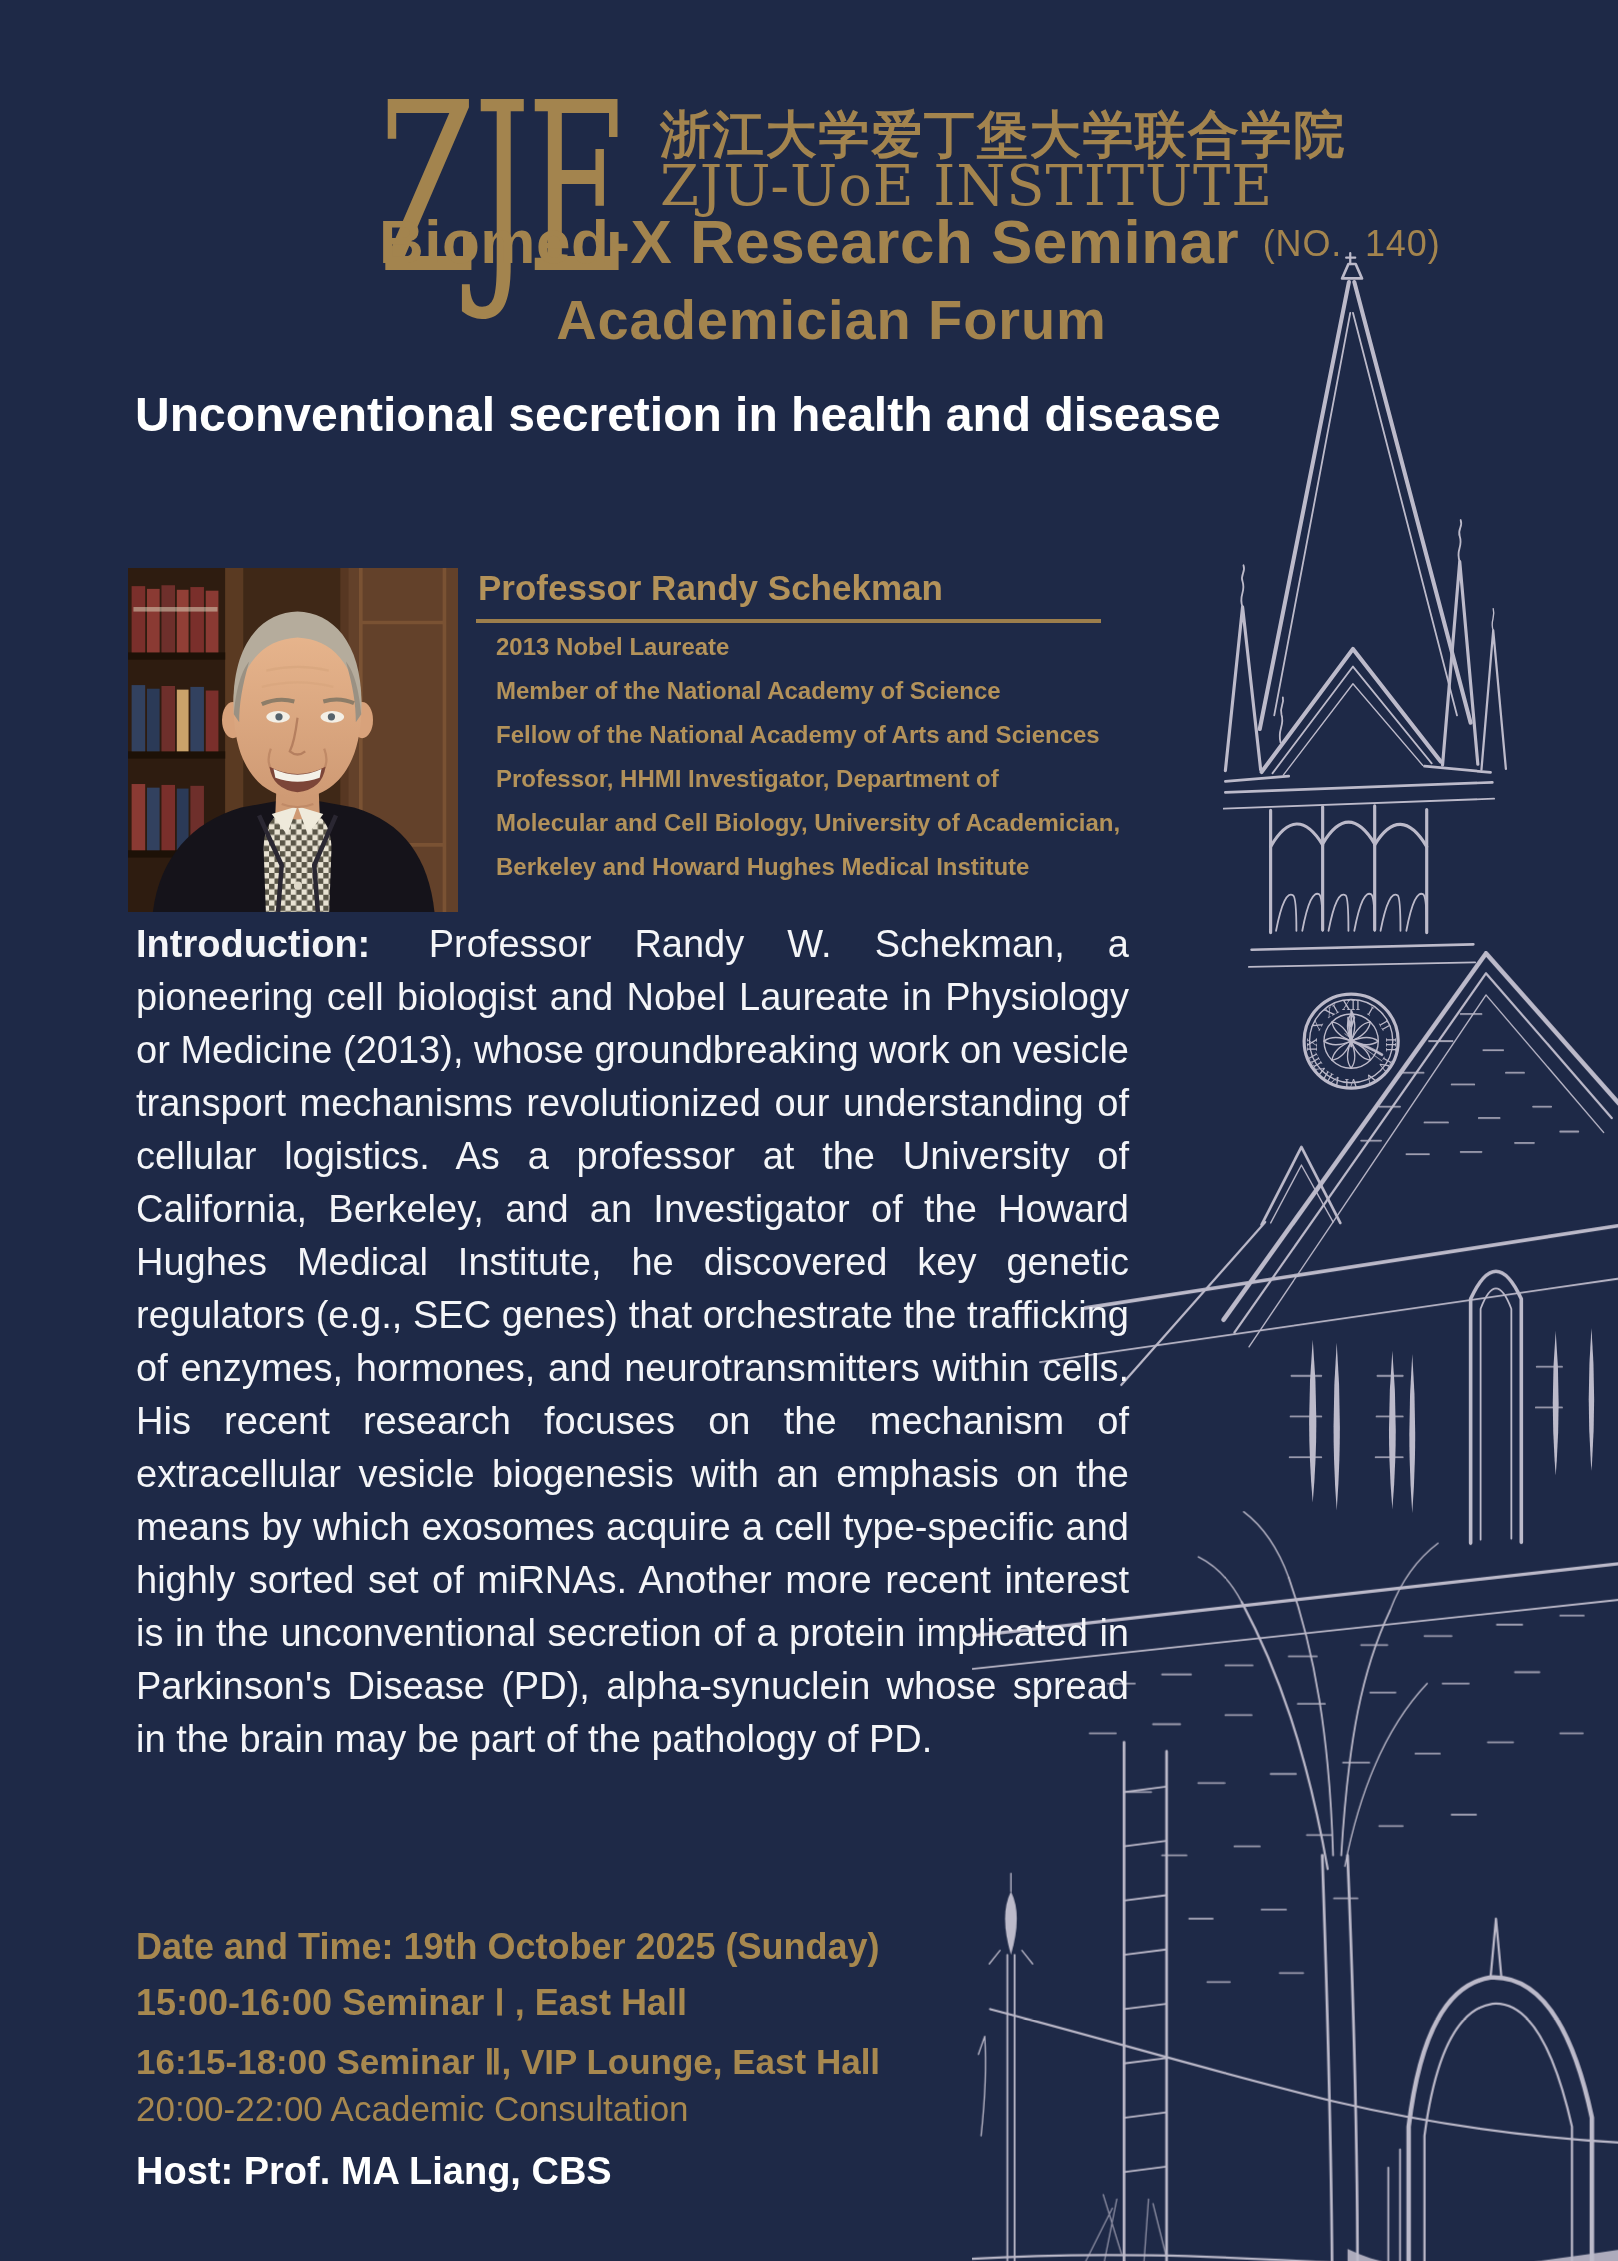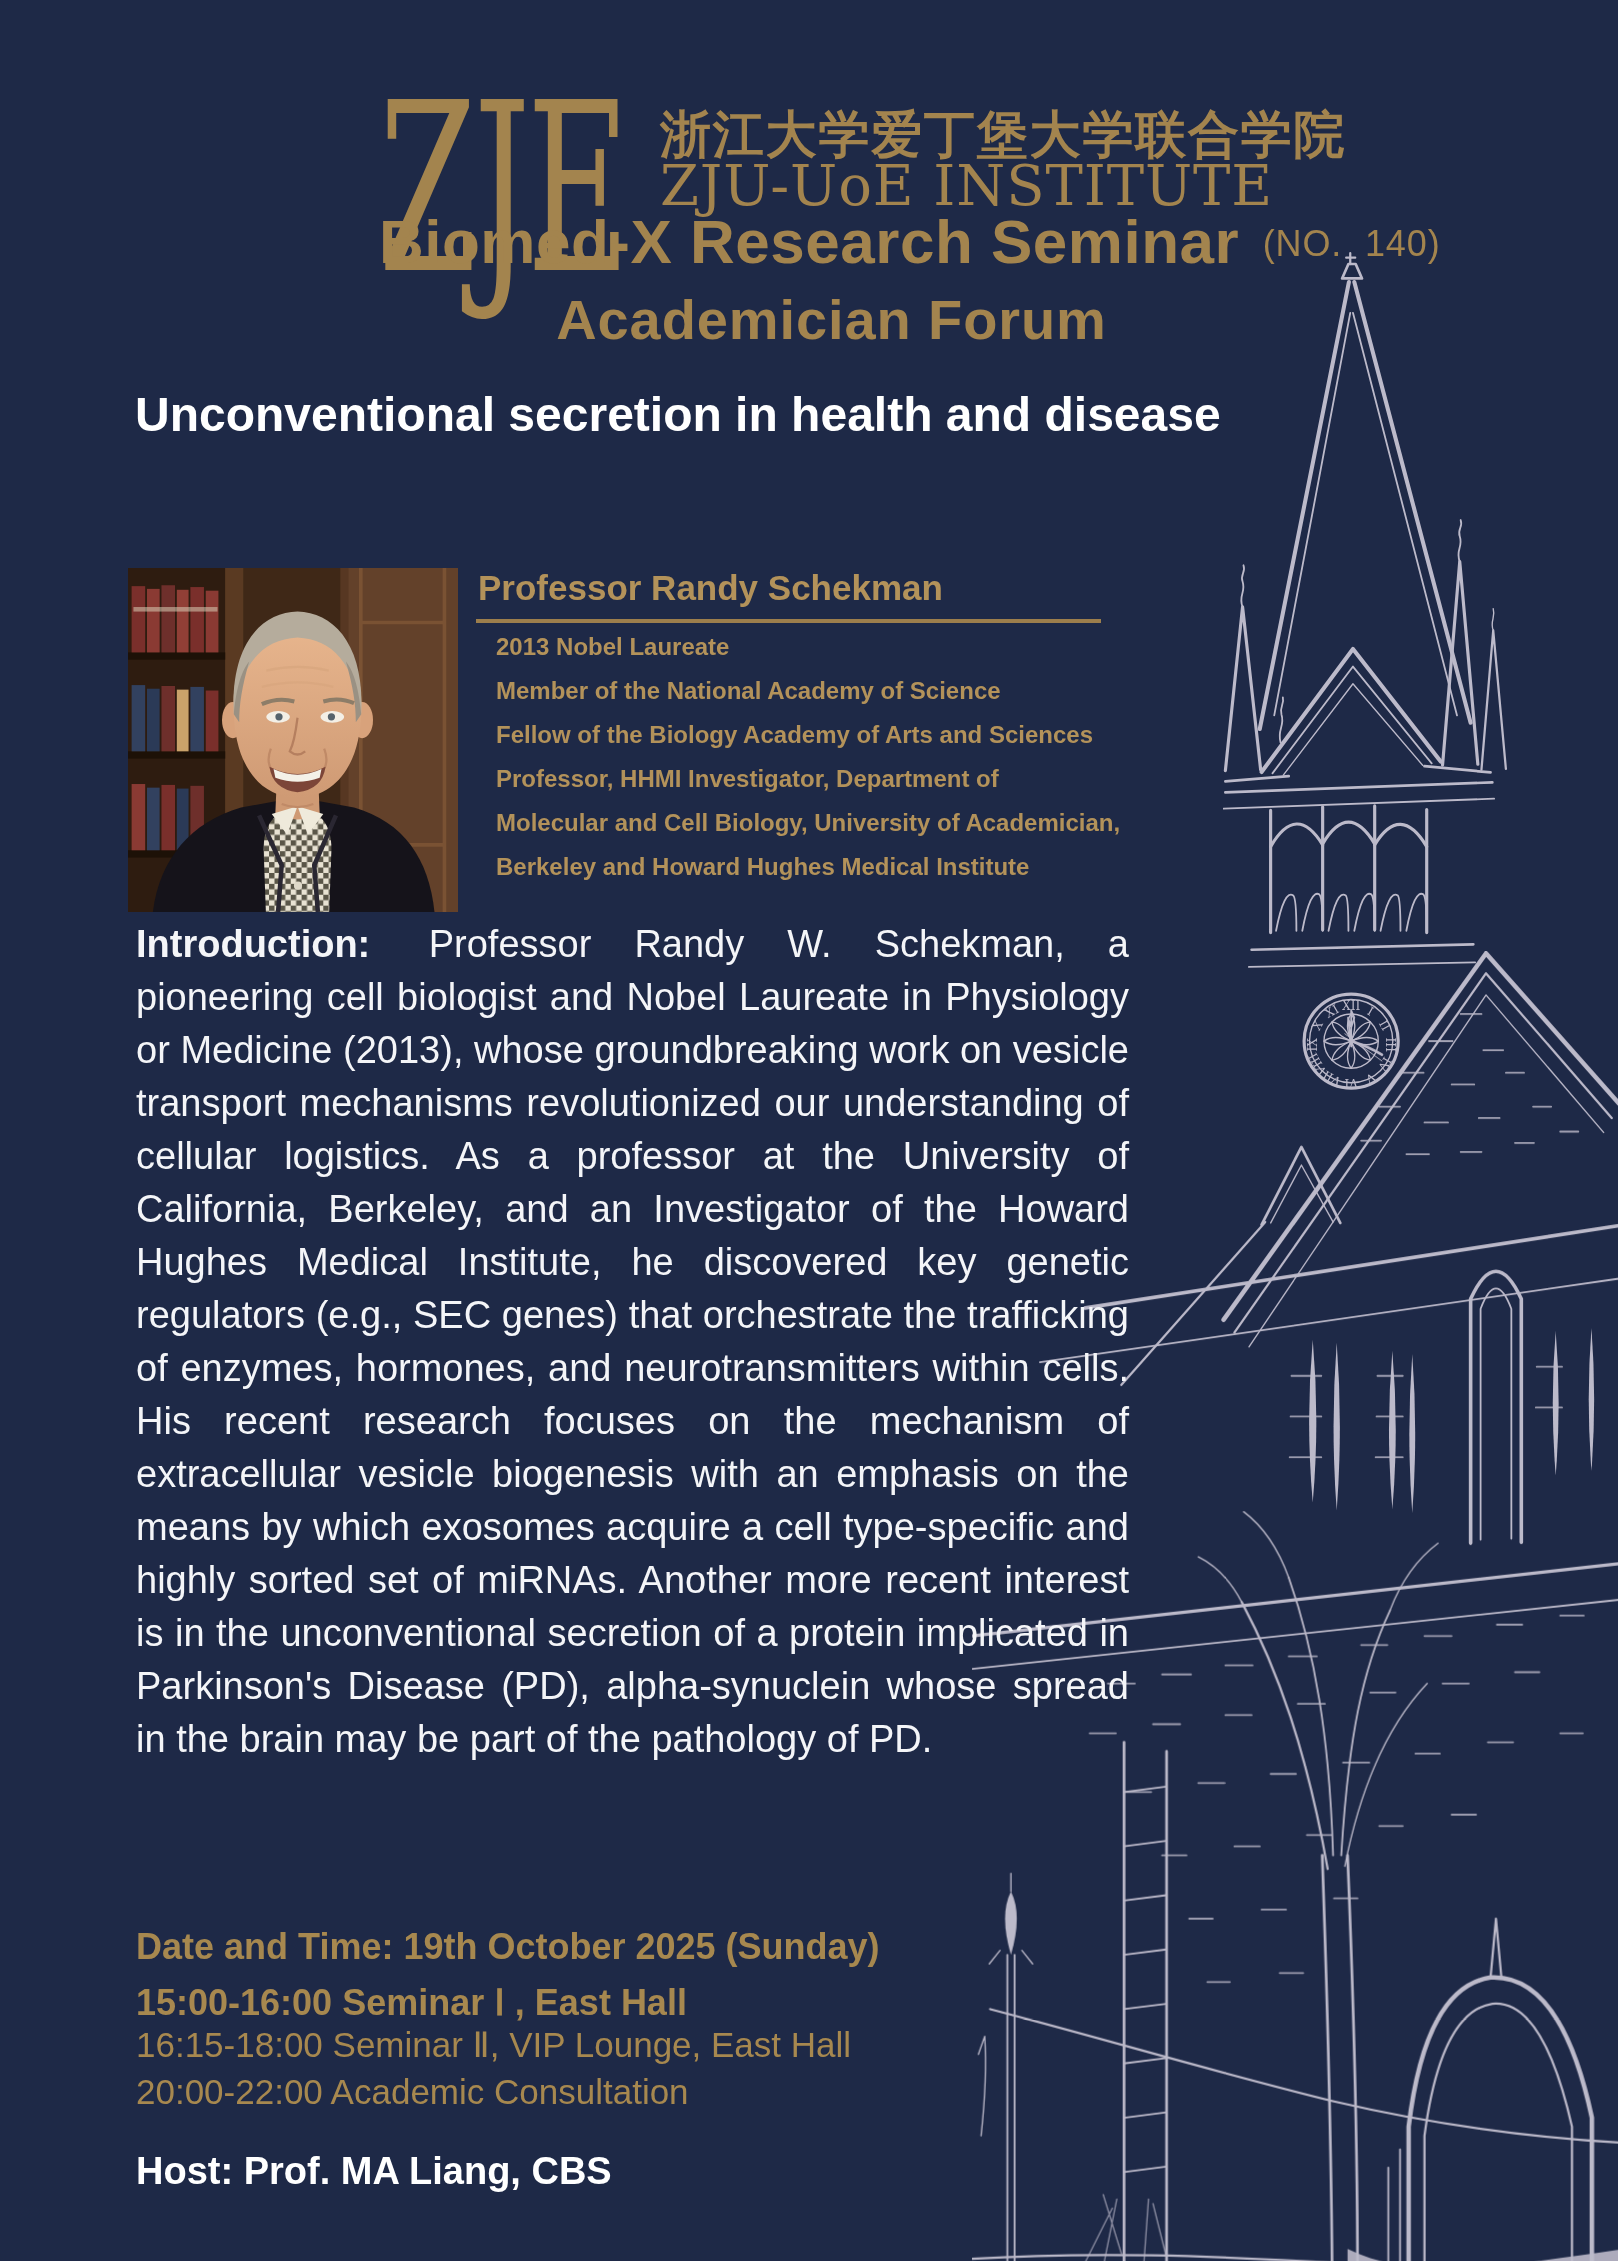--- a/index.html
+++ b/index.html
@@ -44,21 +44,21 @@
     left:136px;top:918px;width:993px;font-size:38px;line-height:53px;
     color:#f4f5f8;text-align:justify;
   }
   .intro p{margin:0;}
   .intro-label{font-weight:700;margin-right:15.4px;}
   
   .schedule{left:136px;top:1926px;color:#a7884f;white-space:nowrap;}
   .sch-bold{font-size:36px;font-weight:700;}
   .sch-bold.second{margin-top:13.6px;}
   .sch-reg{font-size:35px;font-weight:400;}
-  .sch-reg.first{margin-top:1px;}
+  .sch-reg.first{margin-top:18px;font-weight:bold;}
   .sch-reg.second{margin-top:7.2px;}
   .host{left:136px;top:2150px;font-size:38px;font-weight:700;color:#ffffff;white-space:nowrap;}
   
   .building{
     position:absolute;left:972px;top:245px;width:647px;height:2031px;
     z-index:1;pointer-events:none;
   }
   svg{display:block;}
 </style>
 </head>
@@ -301,21 +301,21 @@
       <path d="M322,443 Q375,468 428,443 L424,462 Q375,480 326,462 Z" fill="#f4f1e8"></path>
       <path d="M340,520 q35,14 70,0" stroke="#c08a67" stroke-width="5" fill="none"></path>
     </g>
   </svg>
 
   <div class="layer speaker-name">Professor Randy Schekman</div>
   <div class="layer gold-divider"></div>
   <div class="layer credentials">
     <div>2013 Nobel Laureate</div>
     <div>Member of the National Academy of Science</div>
-    <div>Fellow of the Biology Academy of Arts and Sciences</div>
+    <div>Fellow of the National Academy of Arts and Sciences</div>
     <div>Professor, HHMI Investigator, Department of</div>
     <div>Molecular and Cell Biology, University of Academician,</div>
     <div>Berkeley and Howard Hughes Medical Institute</div>
   </div>
 
   <div class="layer intro">
     <p>
       <span class="intro-label">Introduction:</span>
       <span>Professor Randy W. Schekman, a pioneering cell biologist and Nobel Laureate in Physiology or Medicine (2013), whose groundbreaking work on vesicle transport mechanisms revolutionized our understanding of cellular logistics. As a professor at the University of California, Berkeley, and an Investigator of the Howard Hughes Medical Institute, he discovered key genetic regulators (e.g., SEC genes) that orchestrate the trafficking of enzymes, hormones, and neurotransmitters within cells. His recent research focuses on the mechanism of extracellular vesicle biogenesis with an emphasis on the means by which exosomes acquire a cell type-specific and highly sorted set of miRNAs. Another more recent interest is in the unconventional secretion of a protein implicated in Parkinson's Disease (PD), alpha-synuclein whose spread in the brain may be part of the pathology of PD.</span>
     </p>

